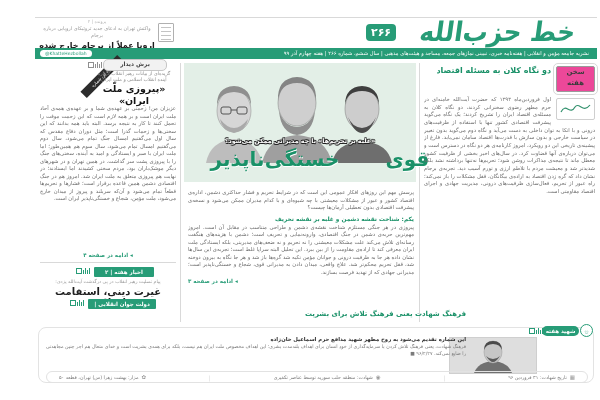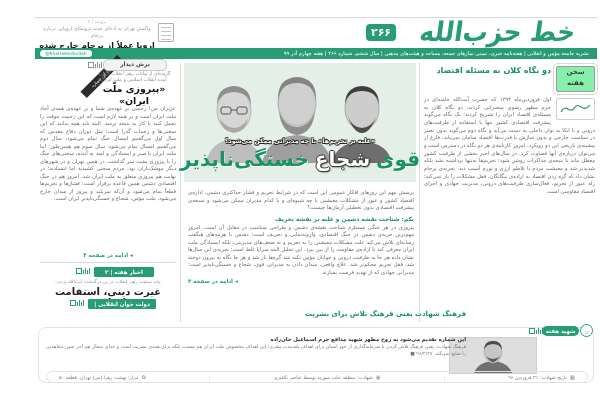--- a/index.html
+++ b/index.html
@@ -58,34 +58,34 @@
   #tag2{left:88px;top:299px;width:68px;}
   #tag2-bars{left:68px;top:300px;}
   #tag2-title{left:40px;top:311px;width:136px;font-size:7.5px;font-weight:bold;color:#1f1f1f;text-align:center;}
 
   
   #hero{left:184px;top:63px;width:232px;height:119px;background:#e3efe7;}
   #hero-kick{position:absolute;left:0;top:74px;width:100%;text-align:center;font-size:6.3px;font-weight:bold;color:#fff;
      text-shadow:0 0 1px #222,.6px .6px 0 #222,-.6px .6px 0 #222,.6px -.6px 0 #222,-.6px -.6px 0 #222;}
   #hero-head{position:absolute;left:0;top:84px;width:100%;display:flex;justify-content:center;gap:6px;
      font-size:20px;font-weight:bold;direction:rtl;}
-  #hero-head .g{color:#1a9168;text-shadow:.5px .5px 0 #ffffff;}
+  #hero-head .g{color:#1a9168;text-shadow:.5px .5px 0 #ffffff;margin-left:40px;}
   #hero-head .w{color:#fff;text-shadow:1px 0 0 #3a3a3a,-1px 0 0 #3a3a3a,0 1px 0 #3a3a3a,0 -1px 0 #3a3a3a,1px 1px 2px #222;}
   #mc-body{left:188px;top:189px;width:226px;height:133px;overflow:hidden;font-size:5.3px;color:#6b6b6b;
            text-align:justify;line-height:1.42;}
   #mc-body .sub{color:#1a9168;font-weight:bold;font-size:5.8px;margin:3px 0 1px;text-align:right;}
   #mc-cont{margin-top:2px;color:#279c77;font-weight:bold;font-size:5.5px;text-align:left;}
 
   
   #rc{left:424px;top:64px;width:171px;height:258px;overflow:hidden;}
   #rc .reserve{float:right;width:44px;height:58px;}
   #rc-title{font-size:8px;font-weight:bold;color:#1a9168;text-align:right;margin:2px 0 21px;}
   #rc-body{font-size:5.3px;color:#6b6b6b;text-align:justify;line-height:1.45;}
   #ww-label{left:556px;top:66px;width:37px;height:24px;border:1px solid #9a9a9a;outline:1px solid #d8d8d8;
-            outline-offset:2px;border-radius:2px;background:#86efac;text-align:center;font-size:7px;font-weight:bold;
+            outline-offset:2px;border-radius:2px;background:#ec4899;text-align:center;font-size:7px;font-weight:bold;
             color:#3c3c3c;line-height:1.6;}
   #ww-stamp{left:556px;top:98px;width:37px;height:20px;border:1px solid #cfcfcf;border-radius:2px;background:#fff;}
 
   
   #bottom-box{left:38px;top:327px;width:556px;height:56px;border:1px solid #e3e3e3;border-radius:8px;box-sizing:border-box;}
   #mb-circle{left:580px;top:324px;width:13px;height:13px;border:1.5px solid #279c77;border-radius:50%;background:#fff;
              text-align:center;font-size:7px;line-height:12px;color:#279c77;box-sizing:border-box;}
   #mb-pill{left:542px;top:326px;width:37px;height:10px;background:#279c77;border-radius:5px;color:#fff;font-size:5.5px;
            font-weight:bold;text-align:center;line-height:10px;}
   #mb-bars{left:527px;top:328px;}
@@ -186,21 +186,20 @@
       <path d="M95,48 Q97,70 113,72 Q129,70 131,48 Q126,63 113,64 Q100,63 95,48" fill="#8f8f8f"></path>
 
       <path d="M148,100 Q152,80 178,78 Q204,80 208,100 Z" fill="#6e6e6e"></path>
       <ellipse cx="178" cy="46" rx="17" ry="21" fill="#cdcdcd" stroke="#8a8a8a" stroke-width="0.6"></ellipse>
       <path d="M161,42 Q161,24 178,23 Q195,24 195,42 Q193,28 178,28 Q163,28 161,42" fill="#3f3f3f"></path>
       <path d="M164,54 Q170,70 178,70 Q186,70 192,54 Q188,64 178,65 Q168,64 164,54" fill="#4d4d4d"></path>
     </svg>
     <div id="hero-kick">«غلبه بر تحریم‌ها» با چه مدیرانی ممکن می‌شود؟</div>
     <div id="hero-head">
       <span class="g">قوی</span>
-      <span class="w">شجاع</span>
       <span class="g">خستگی‌ناپذیر</span>
     </div>
   </div>
 
   <div class="abs" id="mc-body">
     <div>پرسش مهم این روزهای افکار عمومی این است که در شرایط تحریم و فشار حداکثری دشمن، اداره‌ی اقتصاد کشور و عبور از مشکلات معیشتی با چه شیوه‌ای و با کدام مدیران ممکن می‌شود و نسخه‌ی پیشرفت اقتصادی بدون تعطیلی آرمان‌ها چیست؟</div>
     <div class="sub">یکم: شناخت نقشه دشمن و غلبه بر نقشه تحریف</div>
     <div>پیروزی در هر جنگی مستلزم شناخت نقشه‌ی دشمن و طراحی متناسب در مقابل آن است. امروز مهم‌ترین حربه‌ی دشمن در جنگ اقتصادی، وارونه‌نمایی و تحریف است؛ دشمن با هزینه‌های هنگفت رسانه‌ای تلاش می‌کند علت مشکلات معیشتی را نه تحریم و نه ضعف‌های مدیریتی، بلکه ایستادگی ملت ایران معرفی کند تا اراده‌ی مقاومت را از بین ببرد. این تحلیل البته سراپا غلط است؛ تجربه‌ی این سال‌ها نشان داده هر جا به ظرفیت درونی و جوانان مؤمن تکیه شد گره‌ها باز شد و هر جا نگاه به بیرون دوخته شد، قفل تحریم محکم‌تر شد. علاج واقعی، میدان دادن به مدیرانی قوی، شجاع و خستگی‌ناپذیر است؛ مدیرانی جهادی که از تهدید فرصت بسازند.</div>
     <div id="mc-cont">
       <span>◂</span>

